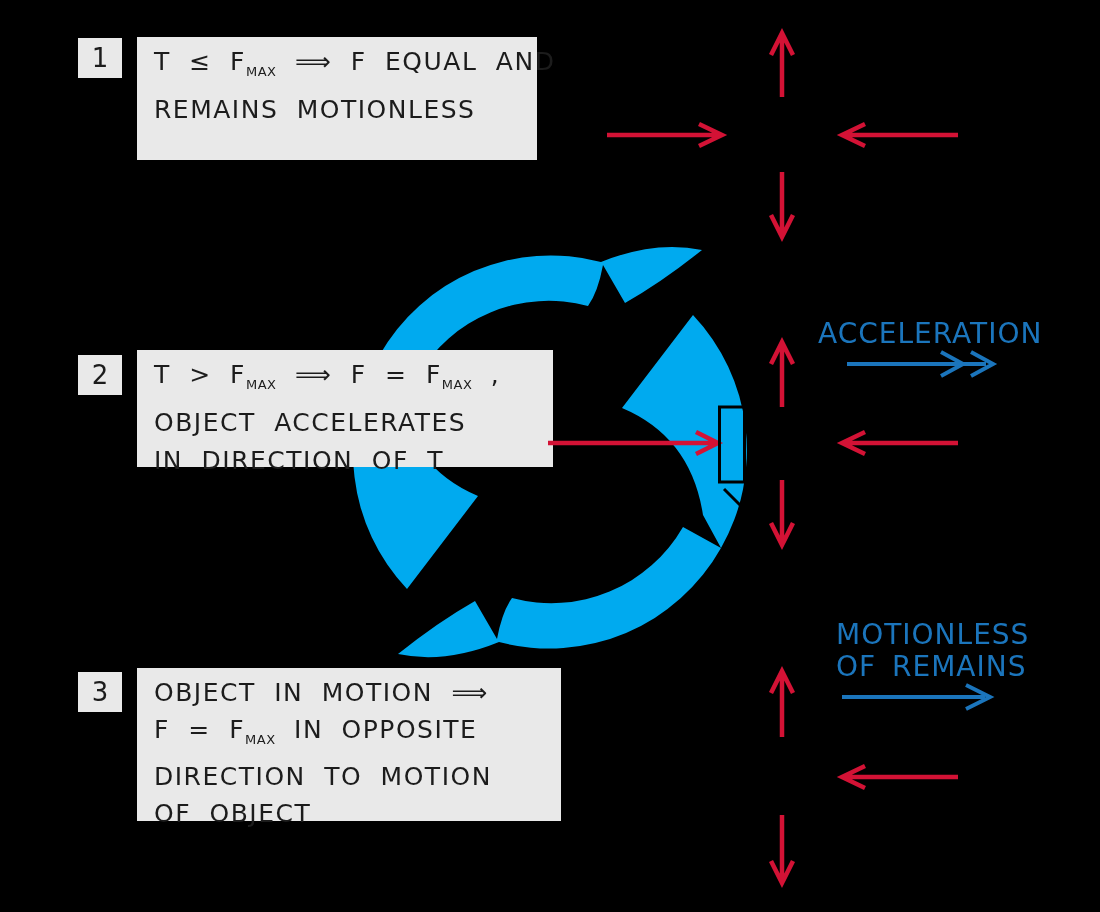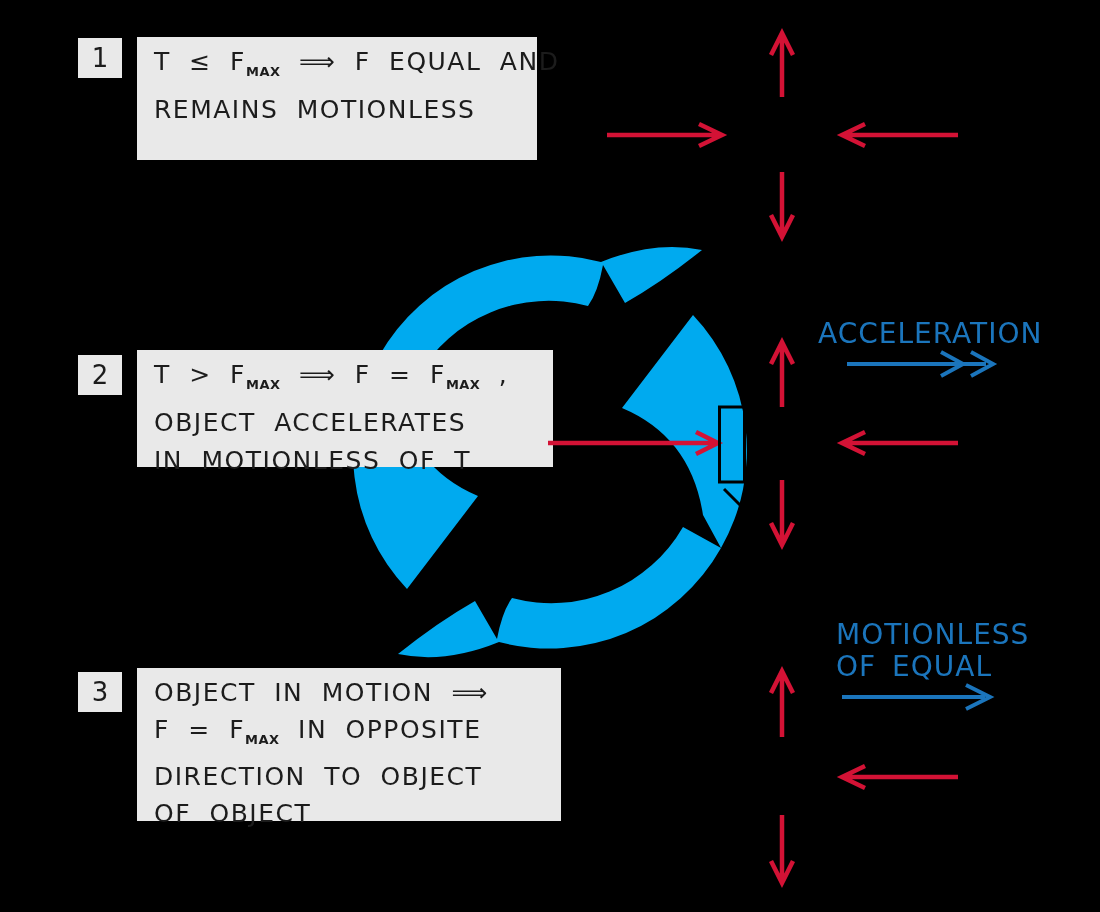--- a/index.html
+++ b/index.html
@@ -13,21 +13,21 @@
   
   .tag{
     position:absolute;width:44px;height:40px;background:var(--panel-bg,#e9e9e9);
     color:var(--text,#1c1c1c);font-size:26px;display:flex;align-items:center;justify-content:center;
   }
   .pbox{
     position:absolute;background:var(--panel-bg,#e9e9e9);color:var(--text,#1c1c1c);
     font-size:25px;letter-spacing:1.5px;word-spacing:9px;line-height:38px;
     padding:6px 0 0 17px;box-sizing:border-box;white-space:nowrap;
   }
-  .pbox sub{font-size:13px;letter-spacing:0.5px;font-weight:bold;}
+  .pbox sub{font-size:13px;letter-spacing:0.5px;}
   #tag1{left:78px;top:38px;} #box1{left:137px;top:37px;width:400px;height:123px;}
   #tag2{left:78px;top:355px;} #box2{left:137px;top:350px;width:416px;height:117px;}
   #tag3{left:78px;top:672px;} #box3{left:137px;top:668px;width:424px;height:153px;line-height:37px;}
   
   .bluelabel{
     position:absolute;color:var(--blue-label,#1b75bc);font-size:28px;
     letter-spacing:1px;word-spacing:6px;white-space:nowrap;
   }
   #accel-label{left:818px;top:317px;}
   #dir-label{left:836px;top:619px;line-height:32px;}
@@ -57,35 +57,35 @@
   <div class="tag" id="tag1">1</div>
   <div class="pbox" id="box1">
       <div><span>T ≤ F</span><sub>MAX</sub><span> ⟹ F EQUAL AND</span></div>
       <div><span>REMAINS MOTIONLESS</span></div>
     </div>
 
   <div class="tag" id="tag2">2</div>
   <div class="pbox" id="box2">
       <div><span>T &gt; F</span><sub>MAX</sub><span> ⟹ F = F</span><sub>MAX</sub><span> ,</span></div>
       <div><span>OBJECT ACCELERATES</span></div>
-      <div><span>IN MOTIONLESS OF T</span></div>
+      <div><span>IN DIRECTION OF T</span></div>
     </div>
 
   <div class="tag" id="tag3">3</div>
   <div class="pbox" id="box3">
       <div><span>OBJECT IN MOTION ⟹</span></div>
       <div><span>F = F</span><sub>MAX</sub><span> IN OPPOSITE</span></div>
-      <div><span>DIRECTION TO OBJECT</span></div>
+      <div><span>DIRECTION TO MOTION</span></div>
       <div><span>OF OBJECT</span></div>
     </div>
 
   <div class="bluelabel" id="accel-label">ACCELERATION</div>
   <div class="bluelabel" id="dir-label">
     <div>MOTIONLESS</div>
-    <div>OF EQUAL</div>
+    <div>OF REMAINS</div>
   </div>
 
   <svg id="arrows" width="1100" height="912" viewBox="0 0 1100 912">
 
     <g>
       <path class="r" d="M 782,97 L 782,36 M 771,55 L 782,33 L 793,55"></path>
       <path class="r" d="M 782,172 L 782,234 M 771,215 L 782,237 L 793,215"></path>
       <path class="r" d="M 607,135 L 719,135 M 699,124 L 722,135 L 699,146"></path>
       <path class="r" d="M 958,135 L 845,135 M 865,124 L 842,135 L 865,146"></path>
     </g>

